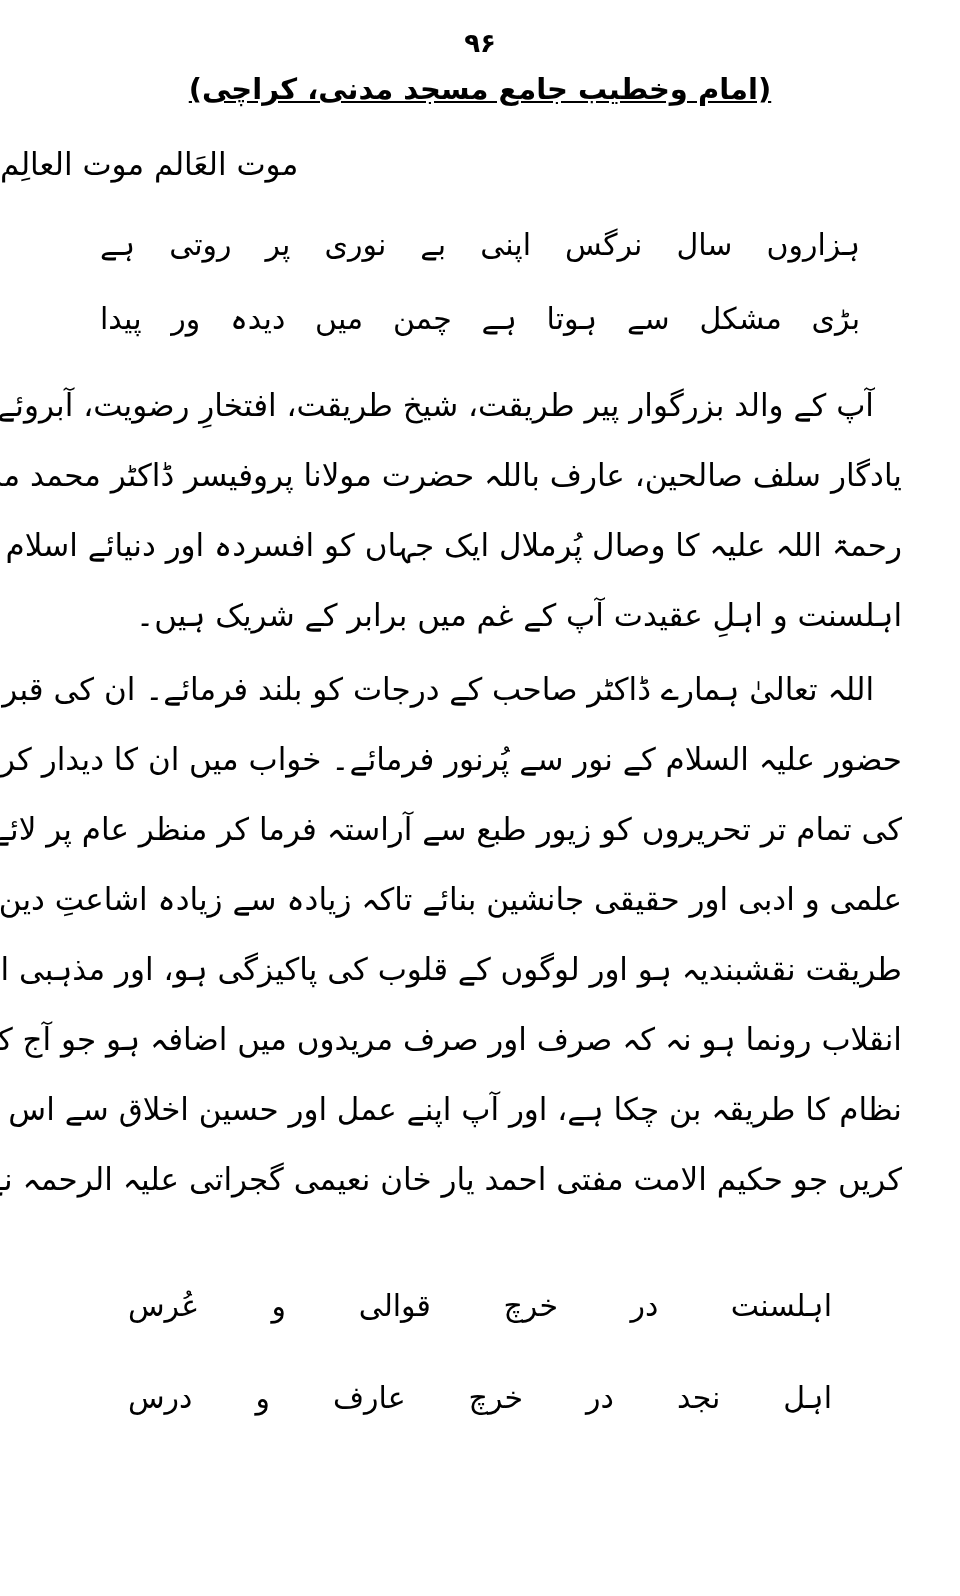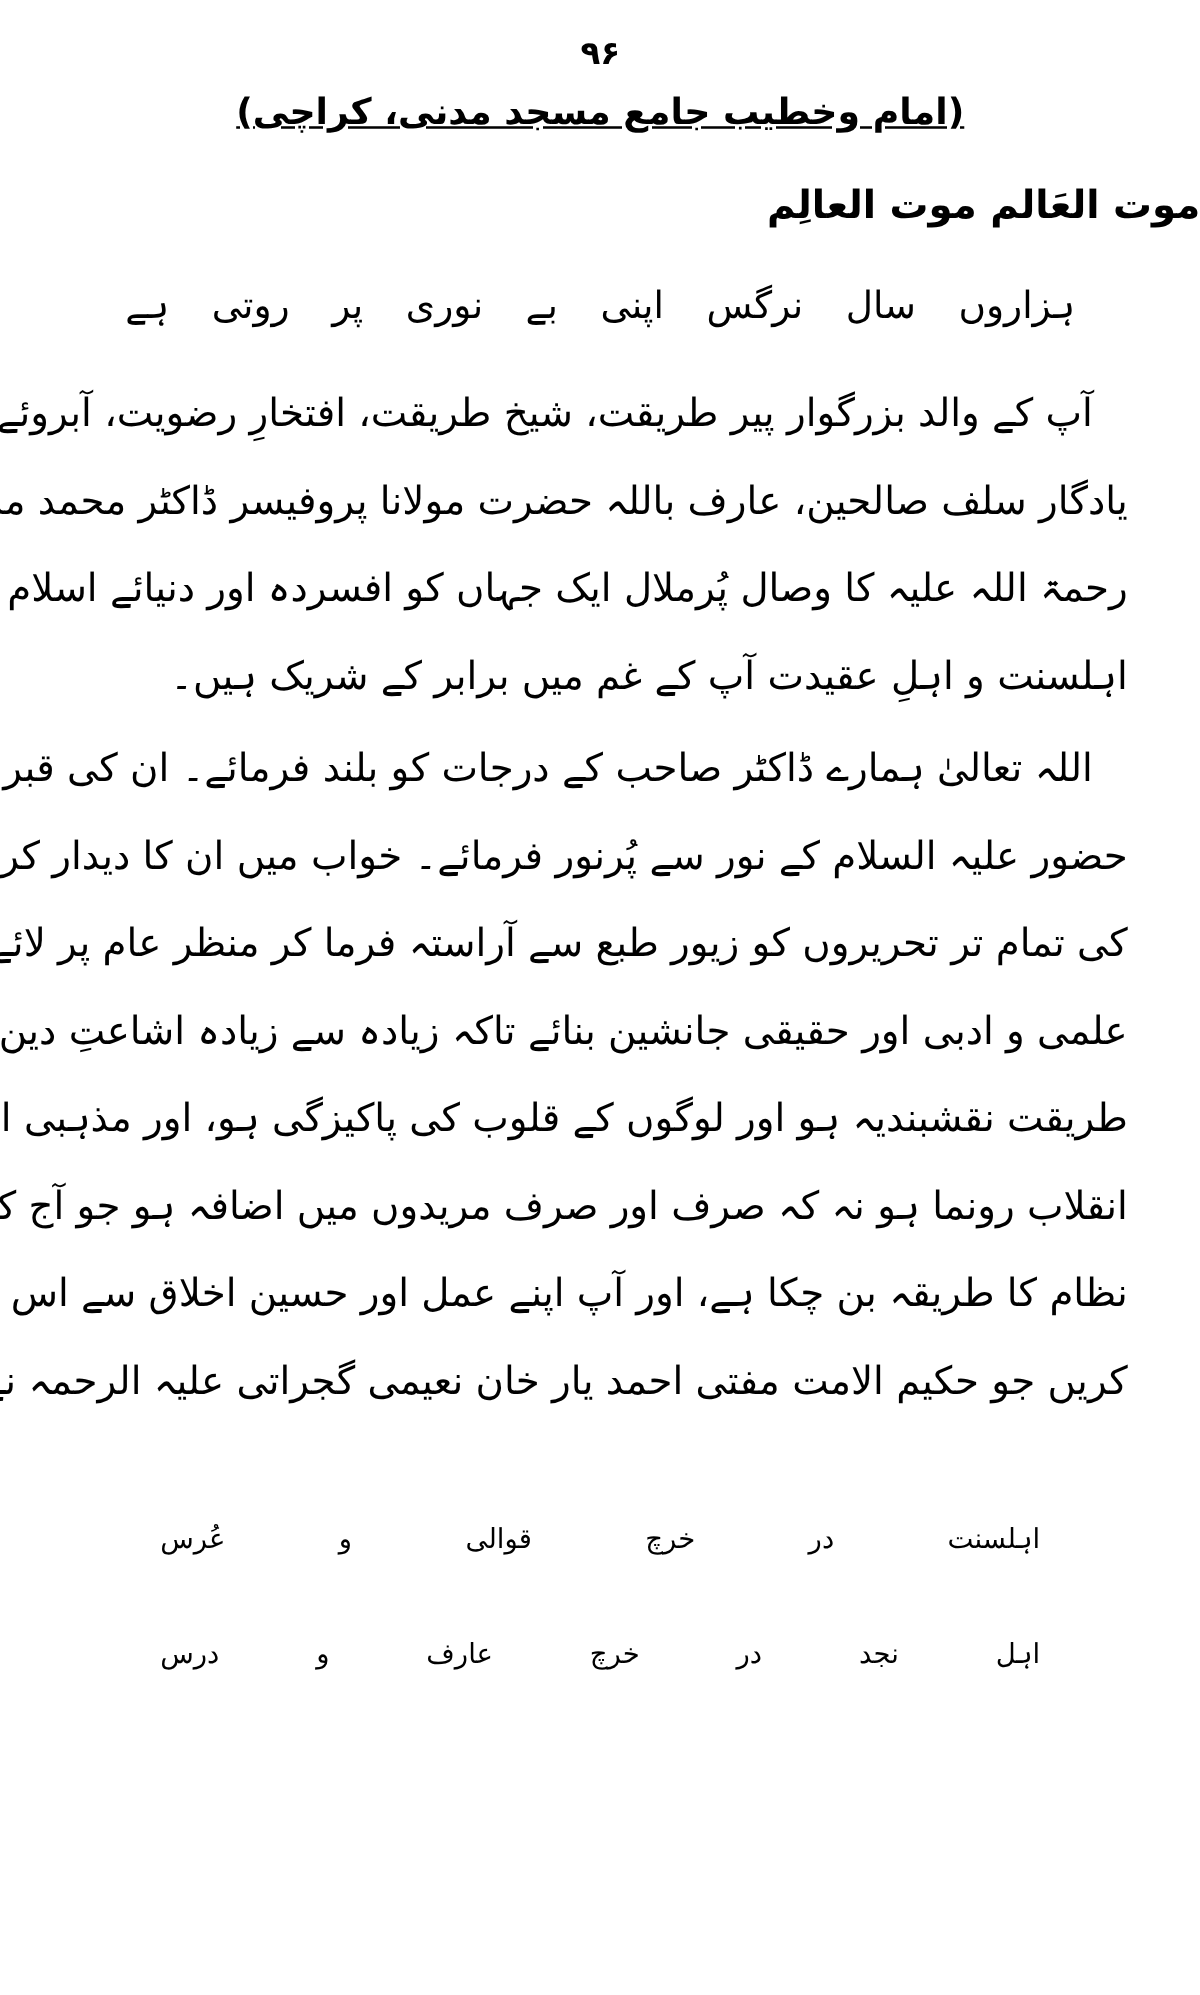--- a/index.html
+++ b/index.html
@@ -37,23 +37,23 @@
     margin: 0 40px;
   }
   .subtitle {
     text-align: center;
     font-size: 29px;
     font-weight: bold;
     margin-top: 12px;
     text-decoration: underline;
   }
   .heading {
-    text-align: right;
+    text-align: left;
     font-size: 31px;
-    font-weight: bold;
+    font-weight: normal;
     margin-top: 40px;
   }
   .couplet {
     margin-top: 26px;
     padding: 0 100px;
   }
   .couplet-line {
     font-size: 30px;
     line-height: 74px;
     white-space: nowrap;
@@ -78,41 +78,42 @@
     text-align-last: right;
   }
   .para + .para {
     margin-top: 4px;
   }
   .verse {
     margin-top: 46px;
     padding: 0 128px;
   }
   .verse-line {
-    font-size: 22px;
+    font-size: 30px;
     line-height: 92px;
     white-space: nowrap;
     text-align: justify;
     text-align-last: justify;
   }
 </style>
 </head>
 <body>
 
 <div class="page">
 
   <div class="page-number">۹۶</div>
 
 
   <div class="subtitle">(امام وخطیب جامع مسجد مدنی، کراچی)</div>
 
   <div class="heading">موت العَالم موت العالِم</div>
 
   <div class="couplet">
     <div class="couplet-line">ہزاروں سال نرگس اپنی بے نوری پر روتی ہے</div>
+    <div class="couplet-line">بڑی مشکل سے ہوتا ہے چمن میں دیدہ ور پیدا</div>
   </div>
 
   <div class="body-text">
 
     <div class="para">
       <div class="pline pline--first">آپ کے والد بزرگوار پیر طریقت، شیخ طریقت، افتخارِ رضویت، آبروئے اہلسنت،</div>
       <div class="pline">یادگار سلف صالحین، عارف باللہ حضرت مولانا پروفیسر ڈاکٹر محمد مسعود احمد مظہری نقشبندی</div>
       <div class="pline">رحمۃ اللہ علیہ کا وصال پُرملال ایک جہاں کو افسردہ اور دنیائے اسلام کو یتیم کر گیا اور تمام</div>
       <div class="pline pline--end">اہلسنت و اہلِ عقیدت آپ کے غم میں برابر کے شریک ہیں۔</div>
     </div>

